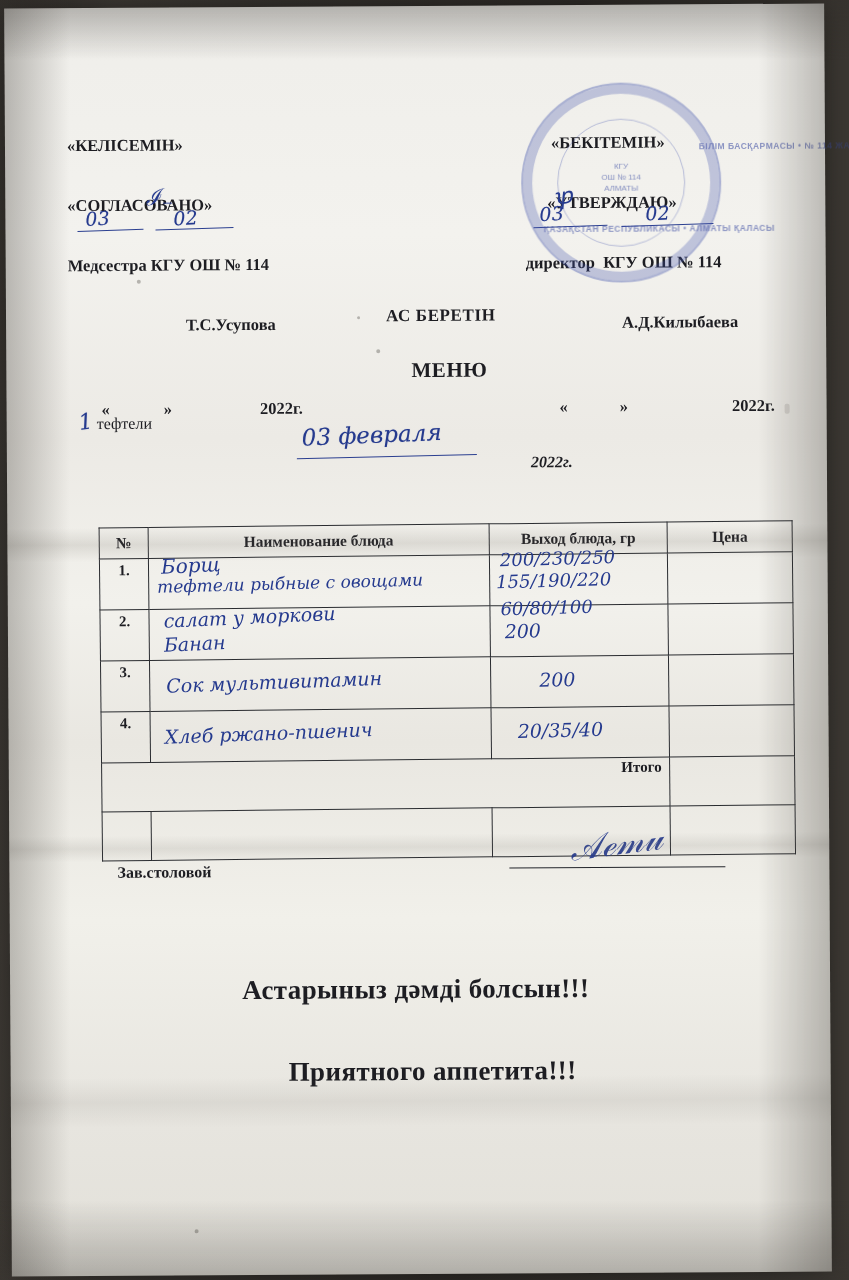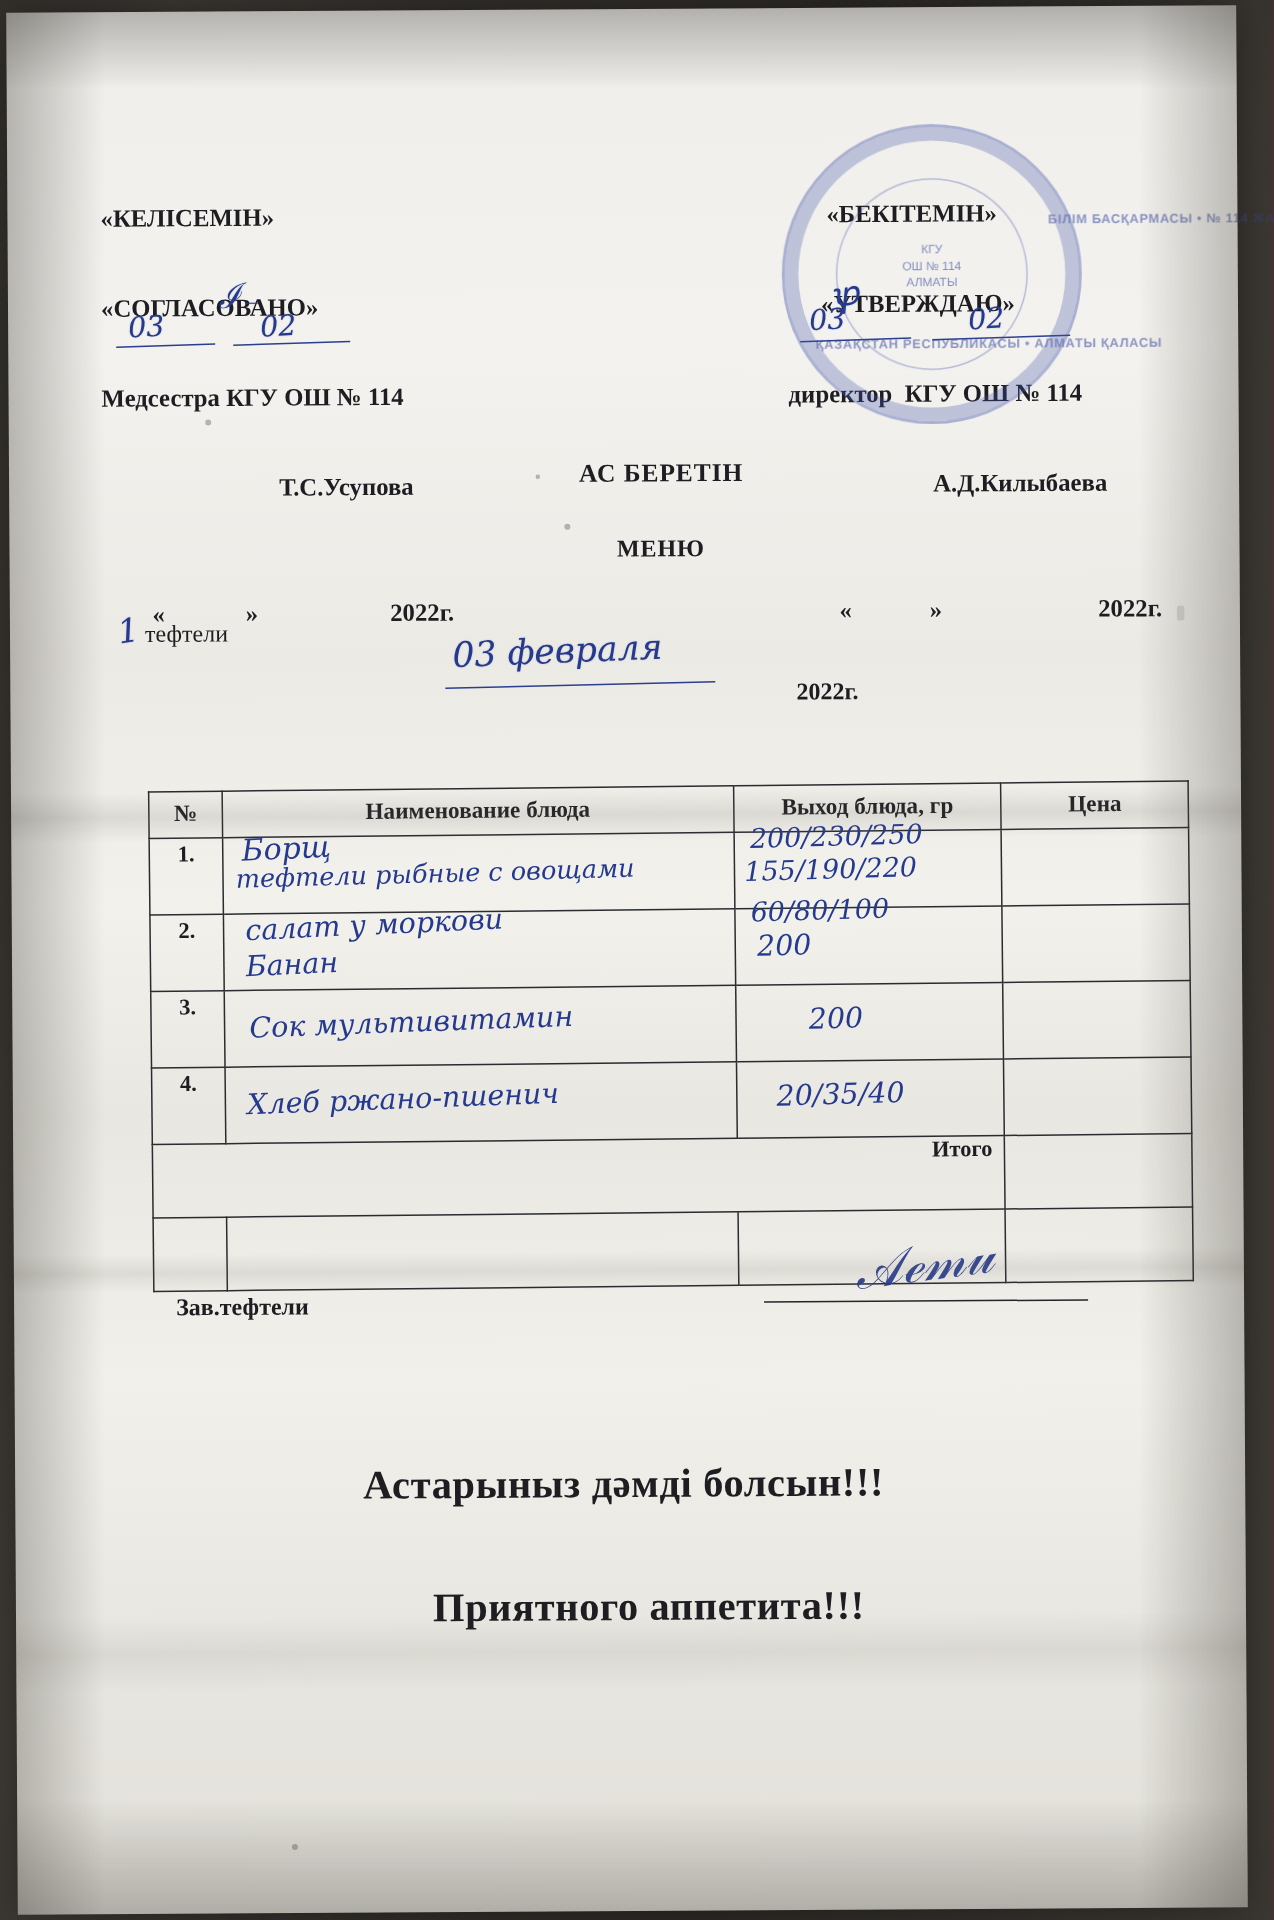--- a/index.html
+++ b/index.html
@@ -136,24 +136,24 @@
     width: 100px;
     text-align: center;
     font-family: "Liberation Sans", sans-serif;
     font-size: 8px;
     line-height: 11px;
     color: rgba(48,66,158,0.8);
   }
 
   
   #title-kz { left: 380px; top: 300px; font-size: 17px; letter-spacing: 0.6px; }
-  #title-ru { left: 405px; top: 352px; font-size: 16px; letter-spacing: 0.6px; }
+  #title-ru { left: 405px; top: 352px; font-size: 21px; letter-spacing: 0.6px; }
 
   #week { left: 90px; top: 407px; font-size: 16px; }
-  #year { left: 500px; top: 430px; font-size: 16px; }
+  #year { left: 500px; top: 430px; font-size: 16px; font-style: italic; }
 
   
   #table {
     position: absolute;
     left: 92px;
     top: 518px;
     width: 694px;
     border-collapse: collapse;
     transform: rotate(-0.25deg);
   }
@@ -338,21 +338,21 @@
         </tr>
         <tr class="row-blank">
           <td></td>
           <td></td>
           <td></td>
           <td></td>
         </tr>
       </tbody>
     </table>
 
-    <div class="t" id="zav">Зав.тефтели</div>
+    <div class="t" id="zav">Зав.столовой</div>
     <div class="sig-line"></div>
     <div id="sig-scribble">𝒜ℯ𝓂𝓊</div>
 
     <div class="t" id="bon-kz">Астарыныз дәмді болсын!!!</div>
     <div class="t" id="bon-ru">Приятного аппетита!!!</div>
 
     <div class="crease crease-a"></div>
     <div class="crease crease-b"></div>
     <div class="crease crease-c"></div>
     <div class="speck" style="left:131px; top:272px; width:4px; height:4px;"></div>

